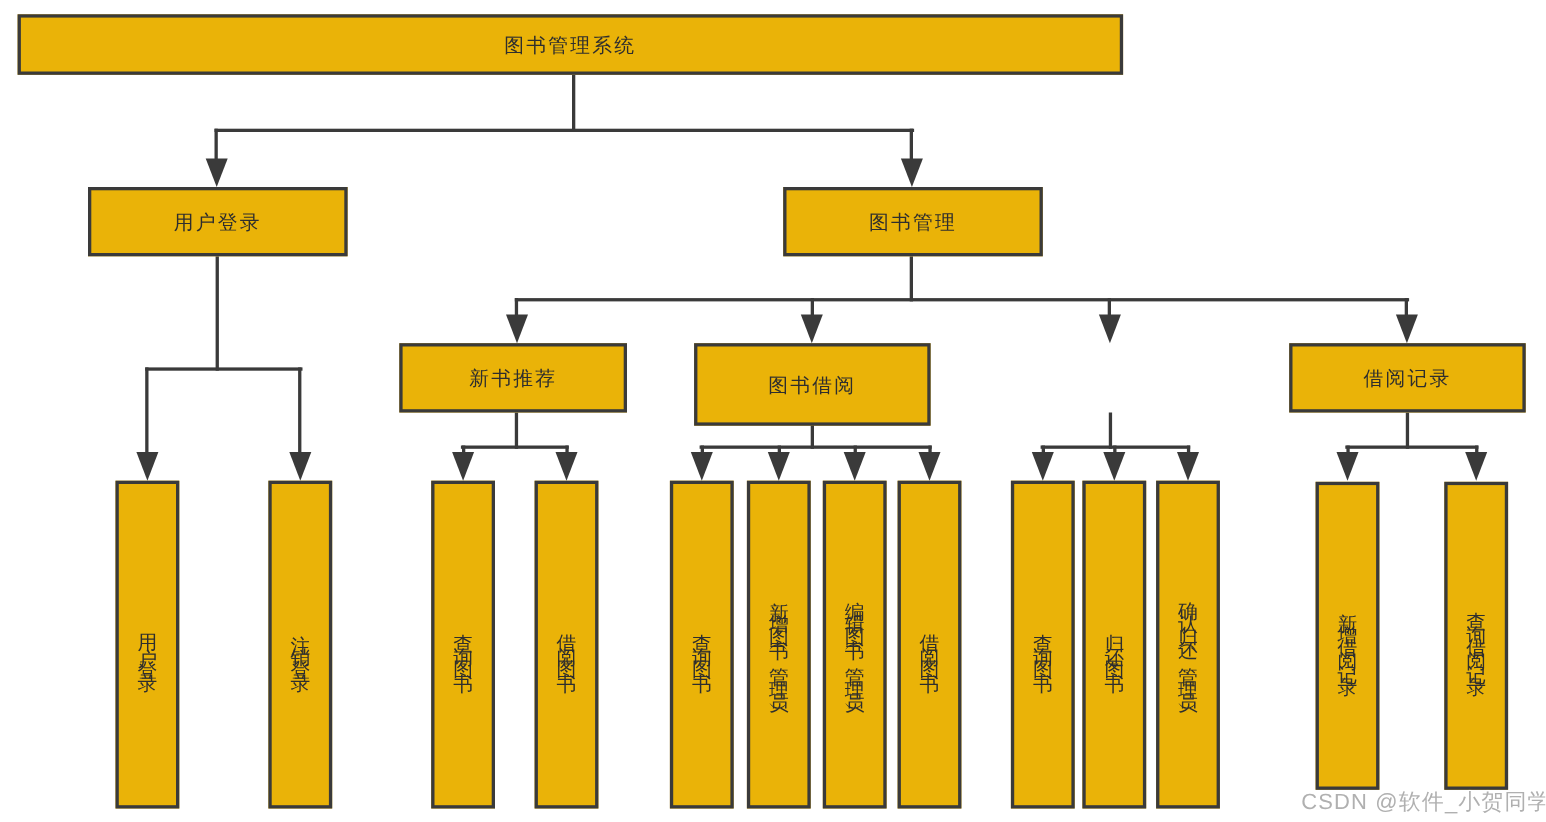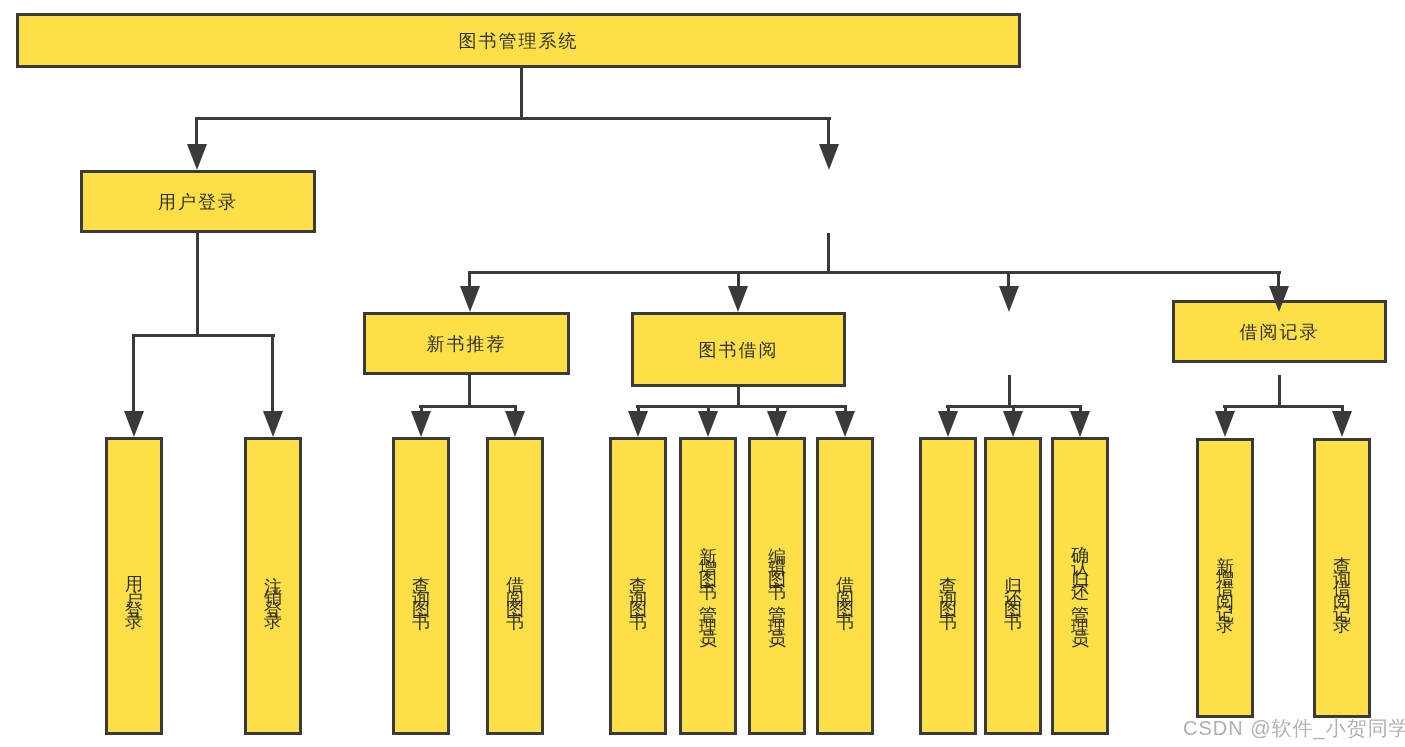--- a/index.html
+++ b/index.html
@@ -2,21 +2,21 @@
 <html><head>
 <meta charset="utf-8">
 <title>diagram</title>
 <style>
   html,body{margin:0;padding:0;background:#ffffff;}
   .canvas{
     position:relative;width:1405px;height:747px;background:#ffffff;
     font-family:"Liberation Sans",sans-serif;color:#2e2e2e;overflow:hidden;
   }
   .box{
-    position:absolute;background:#fde047;border:3px solid #3a3a3a;box-sizing:border-box;
+    position:absolute;background:#eab308;border:3px solid #3a3a3a;box-sizing:border-box;
     display:flex;align-items:center;justify-content:center;z-index:2;
   }
   .box .lbl{font-size:18px;letter-spacing:2px;white-space:nowrap;}
   .vbox .lbl{
     writing-mode:vertical-rl;text-orientation:mixed;
     letter-spacing:12px;line-height:1;font-size:18px;white-space:nowrap;
   }
   .hl,.vl{position:absolute;background:#3a3a3a;z-index:1;}
   .hl{height:3px;}
   .vl{width:3px;}
@@ -95,28 +95,31 @@
   <div class="ah" style="left:1215px;top:411px"></div>
   <div class="ah" style="left:1332px;top:411px"></div>
 
   <div class="box" style="left:16px;top:13px;width:1005px;height:55px">
     <span class="lbl">图书管理系统</span>
   </div>
 
   <div class="box" style="left:80px;top:170px;width:236px;height:63px">
     <span class="lbl">用户登录</span>
   </div>
+  <div class="box" style="left:712px;top:170px;width:236px;height:63px">
+    <span class="lbl">图书管理</span>
+  </div>
 
   <div class="box" style="left:363px;top:312px;width:207px;height:63px">
     <span class="lbl">新书推荐</span>
   </div>
   <div class="box" style="left:631px;top:312px;width:215px;height:75px">
     <span class="lbl">图书借阅</span>
   </div>
-  <div class="box" style="left:1172px;top:300px;width:215px;height:63px">
+  <div class="box" style="left:1172px;top:312px;width:215px;height:63px">
     <span class="lbl">借阅记录</span>
   </div>
 
   <div class="box vbox" style="left:105px;top:437px;width:58px;height:298px">
     <span class="lbl">用户登录</span>
   </div>
   <div class="box vbox" style="left:244px;top:437px;width:58px;height:298px">
     <span class="lbl">注销登录</span>
   </div>
 

